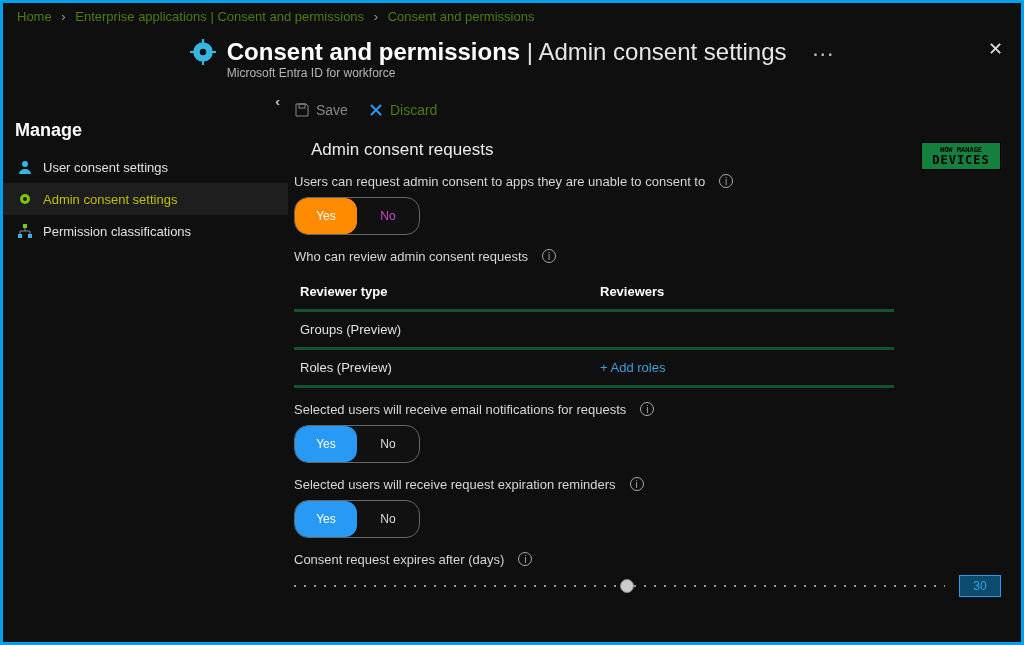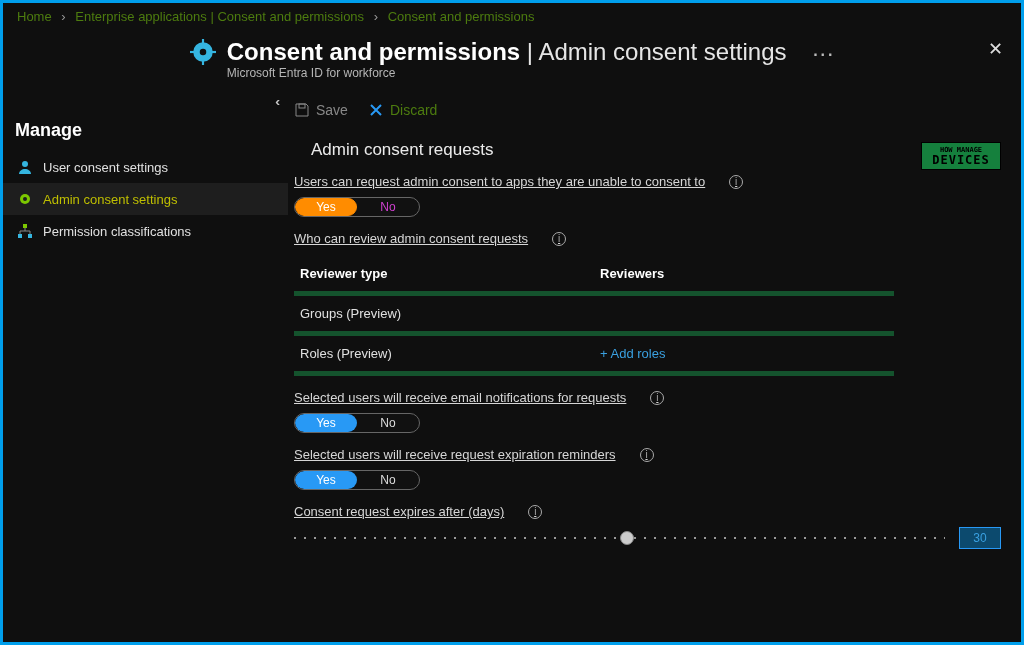--- a/index.html
+++ b/index.html
@@ -124,36 +124,35 @@
     font-size: 17px;
     font-weight: 400;
     color: #eaeaea;
     margin: 6px 0 14px 17px;
   }
   .field-label {
     font-size: 13px;
     color: #d6d6d6;
     margin: 14px 0 8px 0;
     display: flex;
-    align-items: center;
-    gap: 24px;
-    text-decoration: underline;
+    align-items: flex-start;
+    gap: 14px;
   }
   .info-icon {
     display:inline-flex; width:14px; height:14px;
     border:1px solid #aaa; border-radius:50%;
     font-size:10px; align-items:center; justify-content:center;
     color:#aaa;
   }
   .toggle {
     display: inline-flex;
     border: 1px solid #666;
     border-radius: 14px;
     overflow: hidden;
-    height: 20px;
+    height: 38px;
     background: #111;
     align-items: flex-start;
   }
   .toggle span {
     display: inline-flex;
     align-items: center;
     justify-content: center;
     width: 62px;
     height: 100%;
     font-size: 12px;
@@ -173,21 +172,21 @@
     color: #fff;
     border-radius: 12px;
   }
   .toggle.blue .no { color:#ddd; }
   .reviewer-table {
     margin-top: 10px;
     width: 600px;
   }
   .reviewer-table .row {
     display: flex;
-    border-bottom: 5px solid #14532d;
+    border-bottom: 3px solid #14532d;
   }
   .reviewer-table .th {
     font-weight: 600;
     font-size: 13px;
     color: #fff;
     padding: 10px 6px;
     flex:1;
   }
   .reviewer-table .td {
     font-size: 13px;

